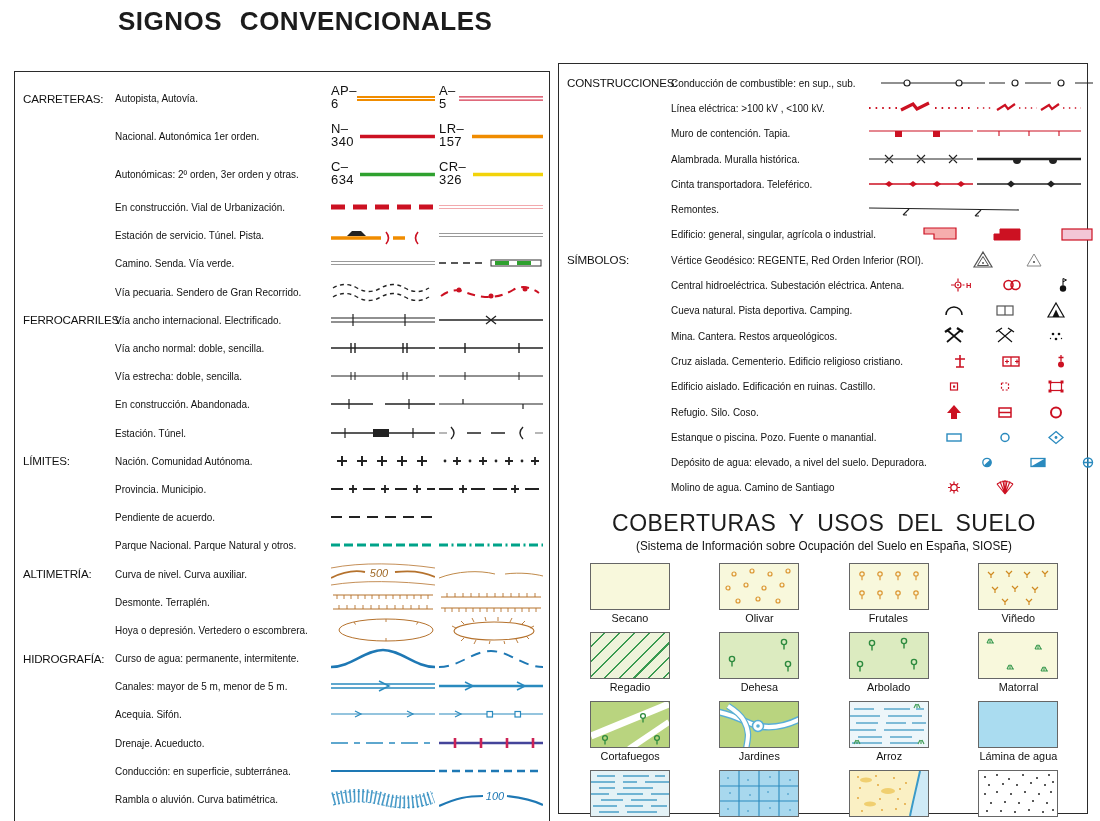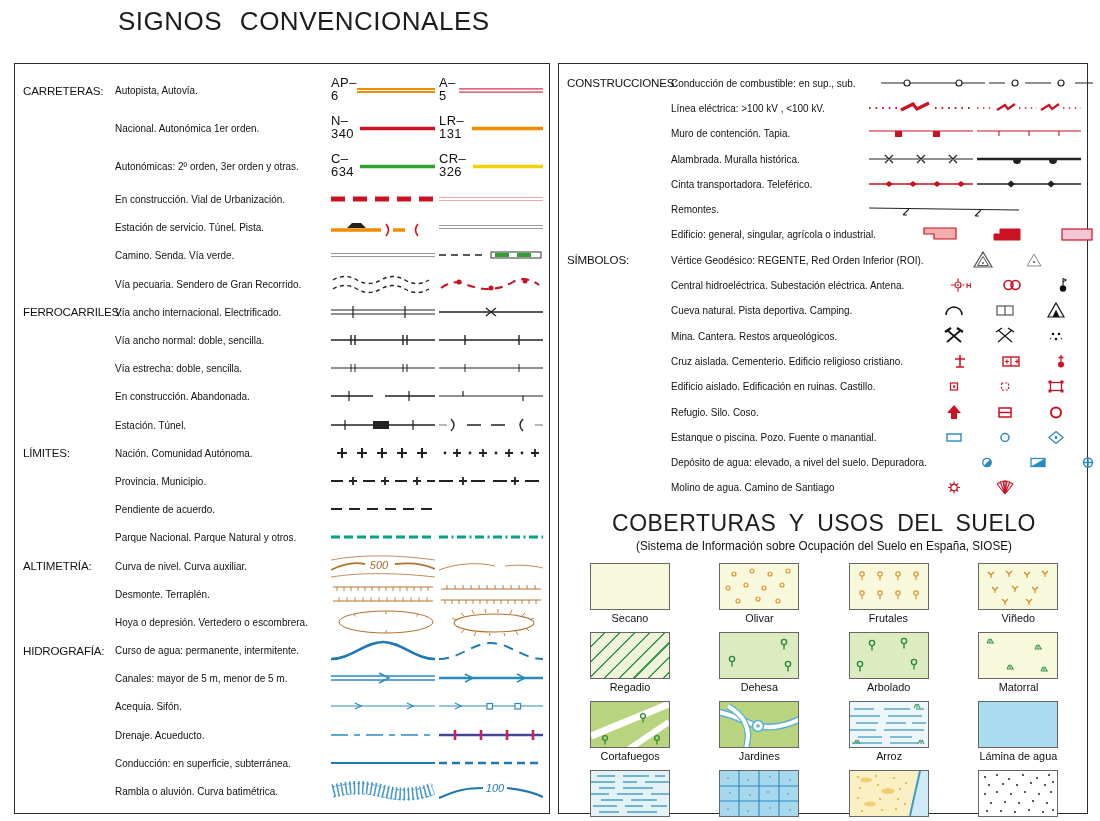--- a/index.html
+++ b/index.html
@@ -1,19 +1,19 @@
 <!DOCTYPE html>
 <html><head>
 <meta charset="utf-8">
 <style>
   html,body{margin:0;padding:0}
   body{width:1100px;height:821px;background:#fff;font-family:"Liberation Sans",sans-serif;color:#111;position:relative;overflow:hidden}
-  #title{position:absolute;left:118px;top:6px;margin:0;font-size:26px;font-weight:400;letter-spacing:.5px;word-spacing:10px;color:#1c1c1c}
+  #title{position:absolute;left:118px;top:6px;margin:0;font-size:26px;font-weight:700;letter-spacing:.5px;word-spacing:10px;color:#1c1c1c}
   .panel{position:absolute;border:1.5px solid #2b2b2b;background:#fff;box-sizing:border-box}
-  #leftPanel{left:14px;top:63px;width:536px;height:751px;padding:7px 6px 7px 8px}
+  #leftPanel{left:14px;top:71px;width:536px;height:751px;padding:7px 6px 7px 8px}
   #rightPanel{left:558px;top:63px;width:530px;height:751px;padding:6px 6px 0 8px}
   .r{display:flex;align-items:center;height:28.2px}
   .r.tall{height:38px}
   #rightPanel .r{height:25.3px}
   .cat{width:92px;flex-shrink:0;font-size:11.6px;letter-spacing:-.2px;white-space:nowrap}
   #rightPanel .cat{width:104px}
   .lbl{flex:1;font-size:11.3px;white-space:nowrap;transform:scaleX(.88);transform-origin:0 50%}
   .sym{width:104px;flex-shrink:0;display:flex;flex-direction:row;align-items:center;justify-content:center}
   .sym+.sym{margin-left:4px}
   .csym{width:104px;flex-shrink:0;display:flex;align-items:center;justify-content:center}
@@ -66,21 +66,21 @@
   <div class="r tall">
     <div class="cat"></div>
     <div class="lbl">Nacional. Autonómica 1er orden.</div>
     <div class="sym">
       <div class="shield">N–340</div>
       <svg width="104" height="7" viewBox="0 0 104 7">
           <path d="M0,3.5h104" stroke="#cc1122" stroke-width="5"></path>
         </svg>
     </div>
     <div class="sym">
-      <div class="shield">LR–131</div>
+      <div class="shield">LR–157</div>
       <svg width="104" height="7" viewBox="0 0 104 7">
           <path d="M0,3.5h104" stroke="#f08c00" stroke-width="5"></path>
         </svg>
     </div>
   </div>
 
   <div class="r tall">
     <div class="cat"></div>
     <div class="lbl">Autonómicas: 2º orden, 3er orden y otras.</div>
     <div class="sym">

